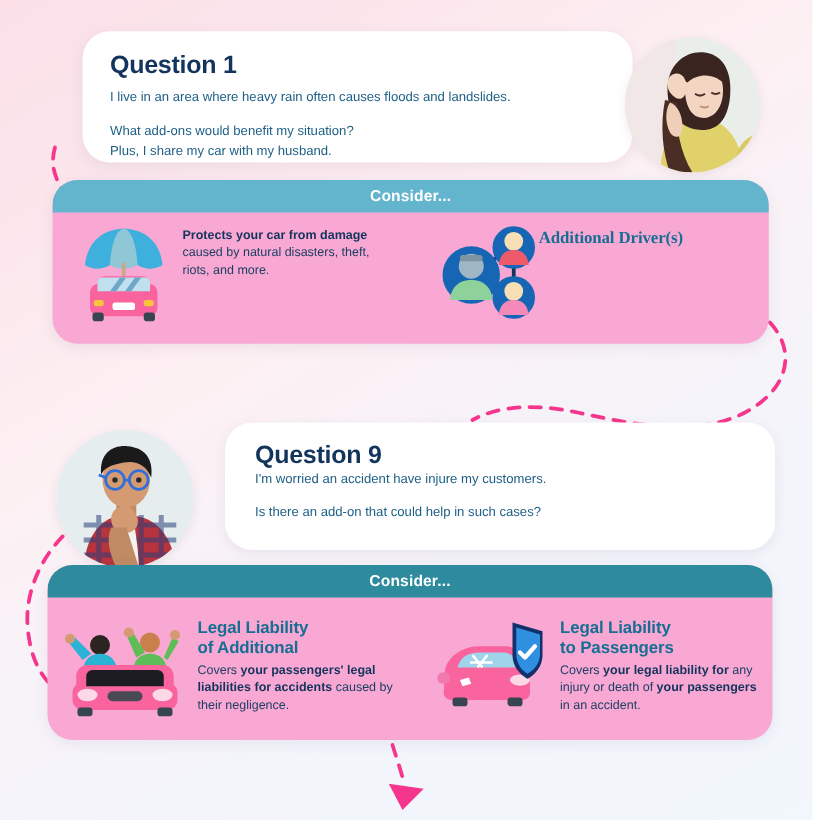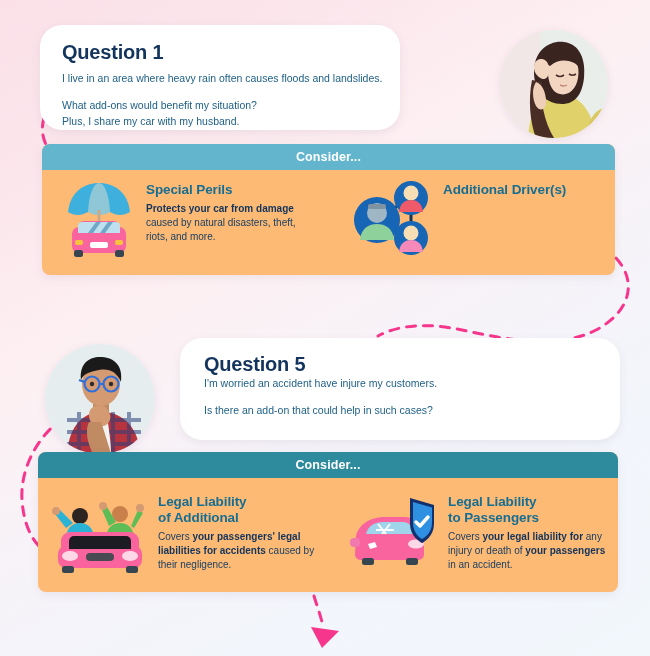--- a/index.html
+++ b/index.html
@@ -9,21 +9,21 @@
     background:linear-gradient(150deg,#fbe0e8 0%,#fbe6ec 18%,#fdf0f3 38%,#f7f3f8 55%,#f3f5fb 72%,#f2f7fc 100%);
   }
   .canvas{position:absolute;inset:0;}
   .svg-deco{position:absolute;inset:0;width:650px;height:656px;pointer-events:none;}
 
   
   .qcard{
     position:absolute;background:#ffffff;border-radius:22px;
     box-shadow:0 3px 10px rgba(120,100,130,.10);
   }
-  #q1-card{left:40px;top:25px;width:360px;height:105px;}
+  #q1-card{left:66px;top:25px;width:440px;height:105px;}
   #q2-card{left:180px;top:338px;width:440px;height:102px;}
   .q-title{
     font-size:20px;font-weight:bold;color:#13345c;letter-spacing:-.2px;
     margin:0;padding:0;
   }
   .q-body{font-size:10.5px;color:#1d5f86;line-height:1.5;margin:0;}
   .q-body.q-gap{margin-top:11px;}
   #q1-inner{padding:16px 0 0 22px;}
   #q2-inner{padding:15px 0 0 24px;}
 
@@ -31,21 +31,21 @@
   .avatar{
     position:absolute;border-radius:50%;overflow:hidden;
     box-shadow:0 2px 8px rgba(120,100,130,.13);
   }
   #avatar-q1{left:500px;top:30px;width:108px;height:108px;}
   #avatar-q2{left:45px;top:344px;width:110px;height:110px;}
   .avatar svg{display:block;width:100%;height:100%;}
 
   
   .panel{
-    position:absolute;background:#fdba74;border-radius:8px;overflow:hidden;
+    position:absolute;background:#f9a8d4;border-radius:20px;overflow:hidden;
     box-shadow:0 3px 10px rgba(120,100,130,.10);
   }
   #panel-1{left:42px;top:144px;width:573px;height:131px;}
   #panel-2{left:38px;top:452px;width:580px;height:140px;}
   .panel-header{
     height:26px;display:flex;align-items:center;justify-content:center;
     color:#ffffff;font-size:12.5px;font-weight:bold;letter-spacing:.1px;
   }
   #panel-1 .panel-header{background:#62b5cd;}
   #panel-2 .panel-header{background:#2e8b9e;}
@@ -58,21 +58,21 @@
     font-size:13.5px;font-weight:bold;color:#176e92;line-height:1.18;
     margin:0 0 4px 0;letter-spacing:-.1px;
   }
   .addon-desc{font-size:10px;color:#1a3f63;line-height:1.42;margin:0;}
   .addon-desc b{color:#13345c;font-weight:bold;}
 
   
   #addon-special-perils{margin-left:20px;width:275px;}
   #addon-special-perils .addon-text{margin-left:10px;width:150px;}
   #addon-additional-driver{margin-left:12px;width:250px;}
-  #addon-additional-driver .addon-text{margin-left:12px;width:168px;}
+  #addon-additional-driver .addon-text{width:168px;font-family:Liberation Serif, serif;}
 
   
   #addon-ll-of-passengers{margin-left:12px;width:290px;}
   #addon-ll-of-passengers .addon-text{margin-left:8px;width:175px;}
   #addon-ll-to-passengers{margin-left:6px;width:268px;}
   #addon-ll-to-passengers .addon-text{margin-left:10px;width:175px;}
 </style>
 </head>
 <body>
 
@@ -142,21 +142,20 @@
             <path d="M26 53 l8 -11 h5 l-8 11 z" fill="#6fa8c6"></path>
             <path d="M38 53 l8 -11 h5 l-8 11 z" fill="#6fa8c6"></path>
             <rect x="13" y="60" width="8" height="5" rx="2" fill="#f6c43c"></rect>
             <rect x="53" y="60" width="8" height="5" rx="2" fill="#f6c43c"></rect>
             <rect x="28" y="62" width="18" height="6" rx="2" fill="#ffffff"></rect>
             <rect x="12" y="70" width="9" height="7" rx="2.5" fill="#36454f"></rect>
             <rect x="53" y="70" width="9" height="7" rx="2.5" fill="#36454f"></rect>
           </svg>
         </div>
         <div class="addon-text">
-          <p class="addon-title">Special Perils</p>
           <p class="addon-desc"><b>Protects your car from damage</b><span> caused by natural disasters, theft, riots, and more.</span></p>
         </div>
       </div>
 
       <div class="addon" id="addon-additional-driver">
         <div class="addon-icon">
           <svg width="82" height="76" viewBox="0 0 82 76">
             <g stroke="#13345c" stroke-width="3">
               <line x1="34" y1="36" x2="60" y2="18"></line>
               <line x1="34" y1="40" x2="60" y2="58"></line>
@@ -217,21 +216,21 @@
       <circle cx="47" cy="40" r="2.2" fill="#2b2b2b"></circle>
       <circle cx="66" cy="40" r="2.2" fill="#2b2b2b"></circle>
 
       <path d="M50 62 C 44 64, 42 72, 46 78 C 50 84, 60 84, 64 78 C 68 72, 62 62, 56 61 Z" fill="#d49b72"></path>
       <path d="M44 78 C 40 86, 42 98, 48 110 L 66 110 C 62 96, 58 84, 56 78 Z" fill="#c08a63"></path>
     </svg>
   </div>
 
   <div class="qcard" id="q2-card">
     <div id="q2-inner">
-      <p class="q-title">Question 5</p>
+      <p class="q-title">Question 9</p>
       <p class="q-body">I'm worried an accident have injure my customers.</p>
       <p class="q-body q-gap">Is there an add-on that could help in such cases?</p>
     </div>
   </div>
 
   <div class="panel" id="panel-2">
     <div class="panel-header">Consider...</div>
     <div class="panel-body" style="padding-top:14px;">
 
       <div class="addon" id="addon-ll-of-passengers">

